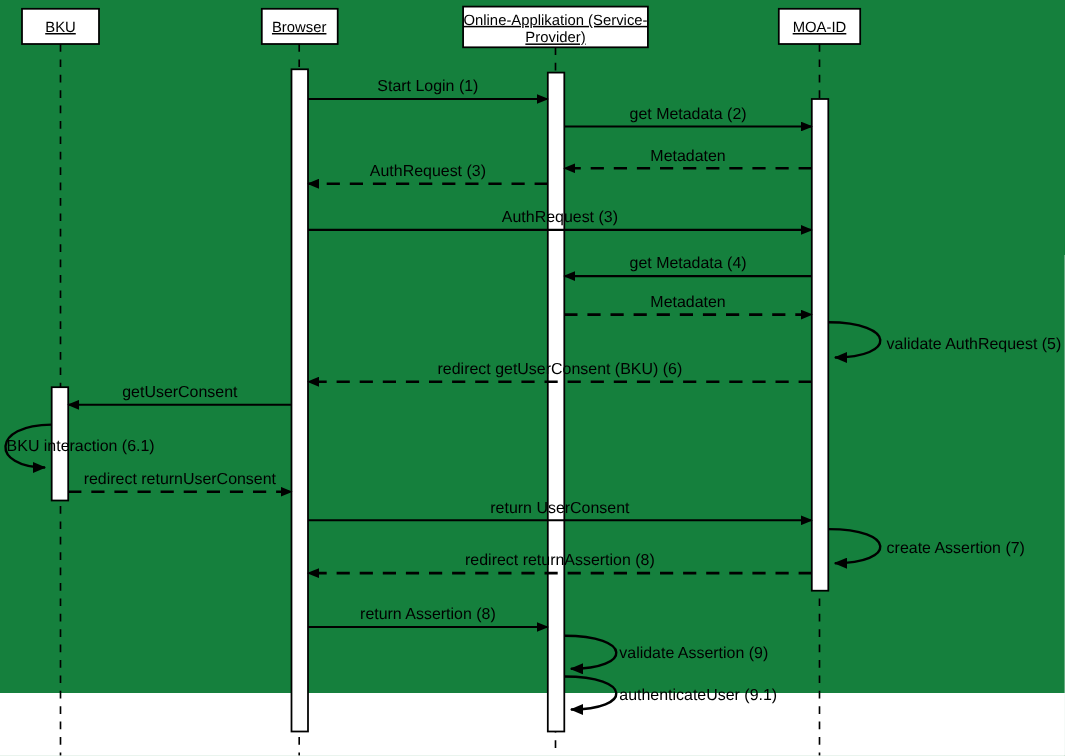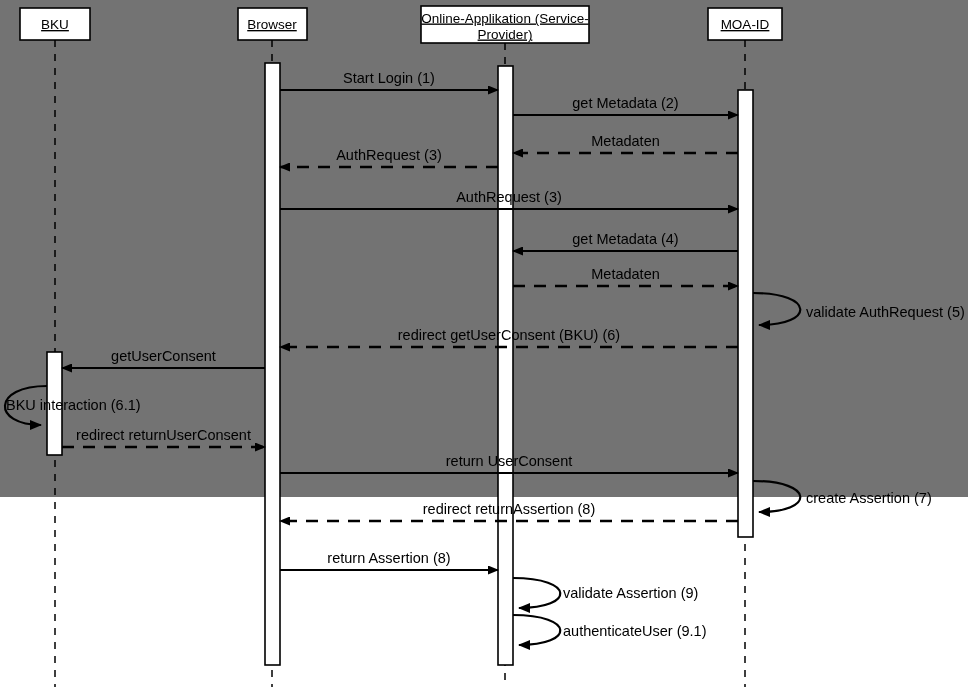--- a/index.html
+++ b/index.html
@@ -9,22 +9,22 @@
   }
   body {
     font-family: "Liberation Sans", sans-serif;
     width: 968px;
     height: 687px;
     overflow: hidden;
   }
   #diagram-root {
     position: relative;
     width: 968px;
-    height: 497px;
-    background: #737373;
+    height: 630px;
+    background: #15803d;
   }
   svg#seq-svg {
     display: block;
     width: 968px;
     height: 687px;
   }
   .lifeline-box {
     fill: #ffffff;
     stroke: #000000;
     stroke-width: 1.6;

